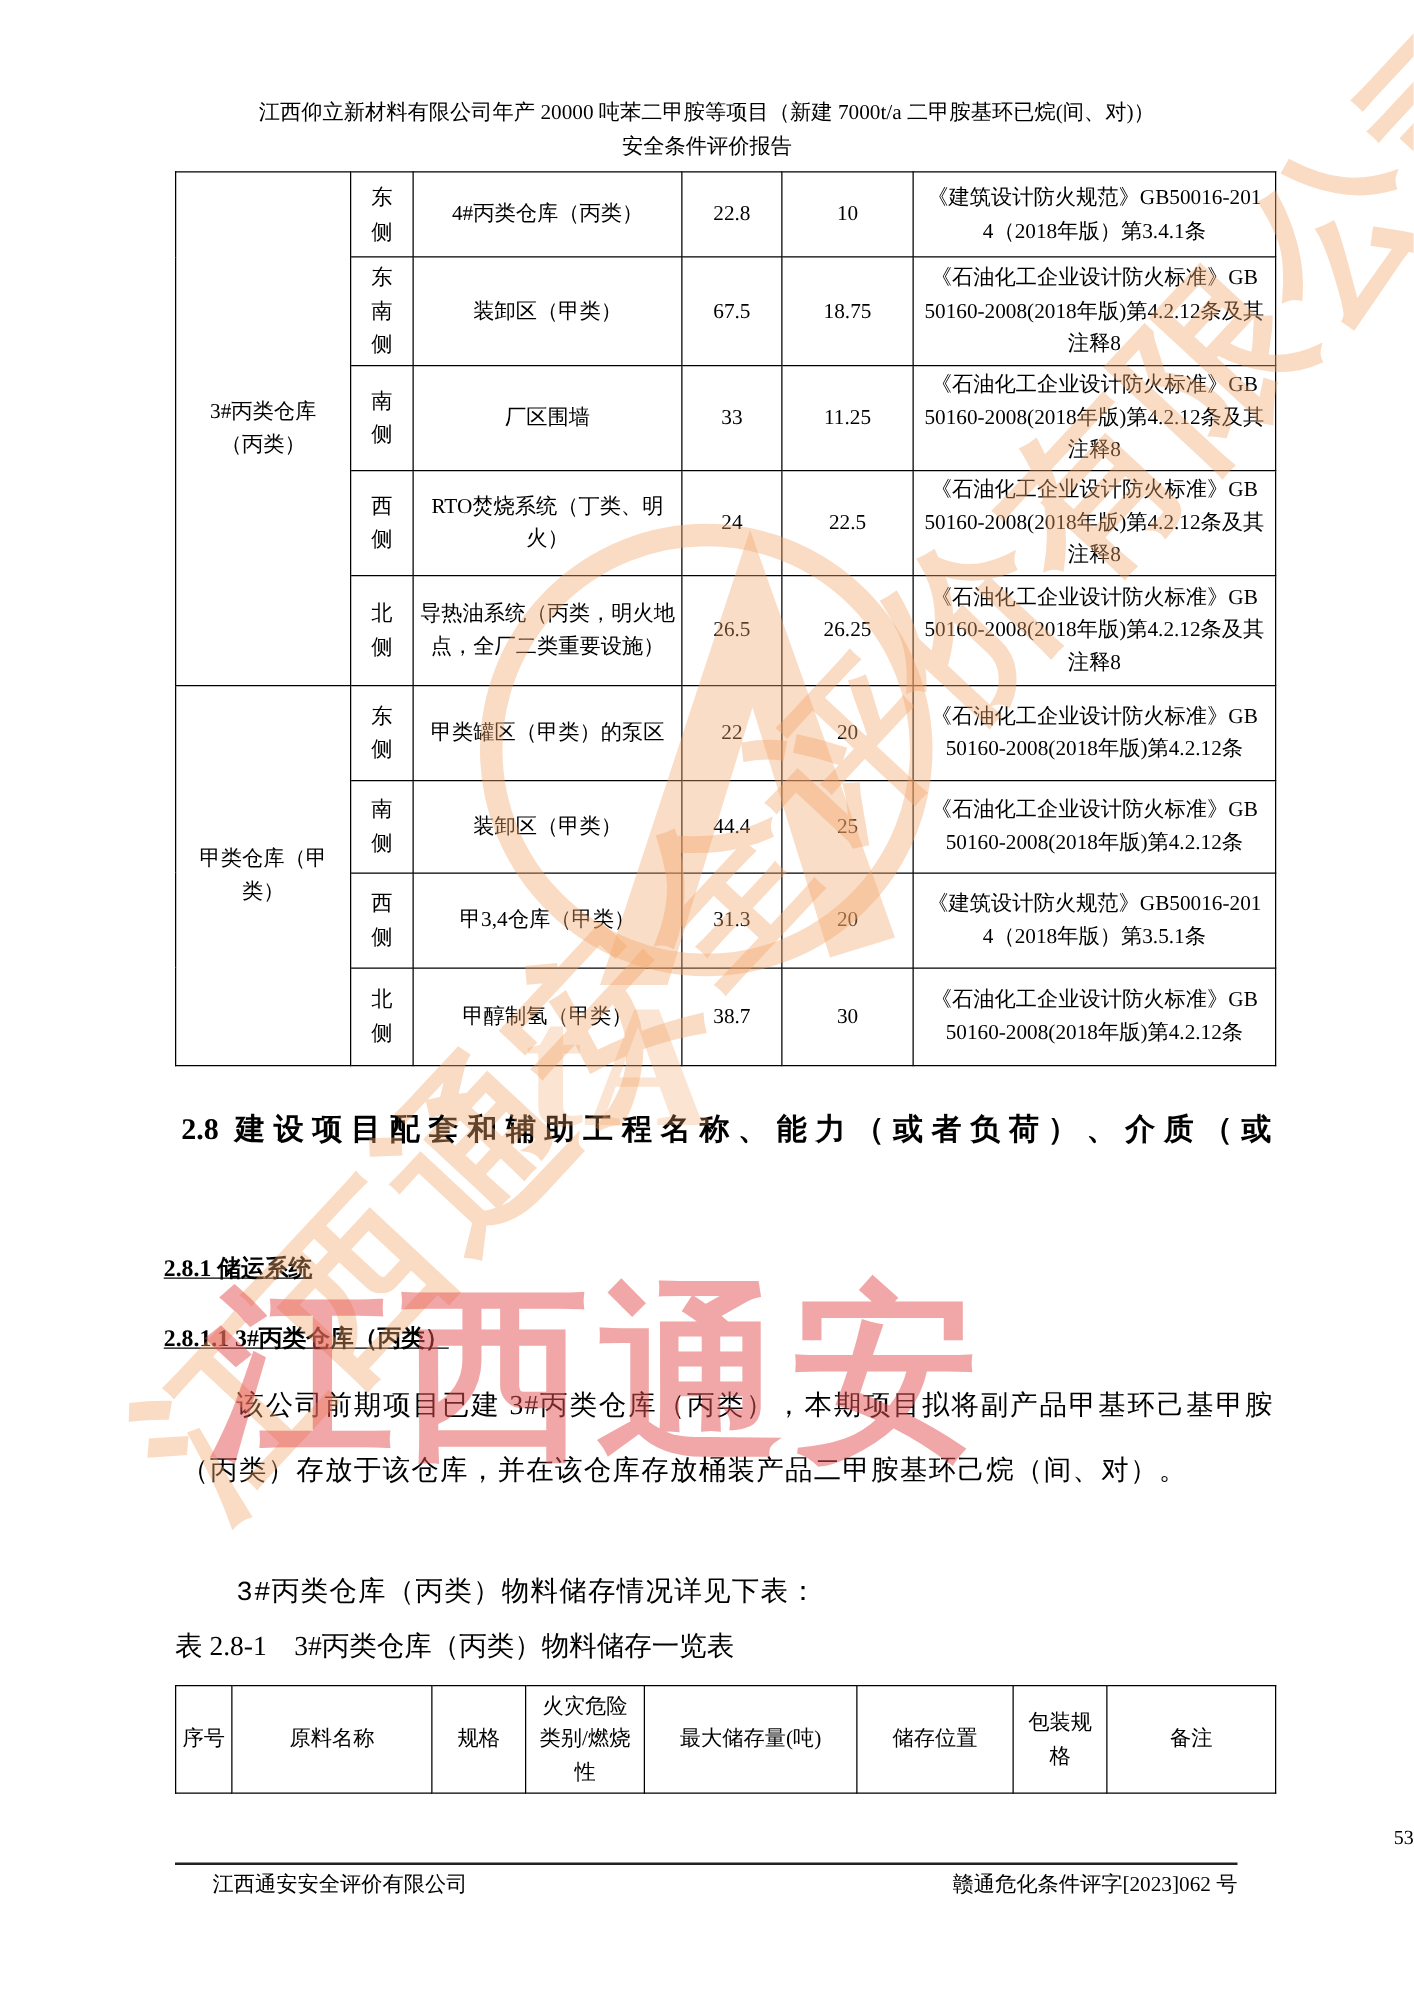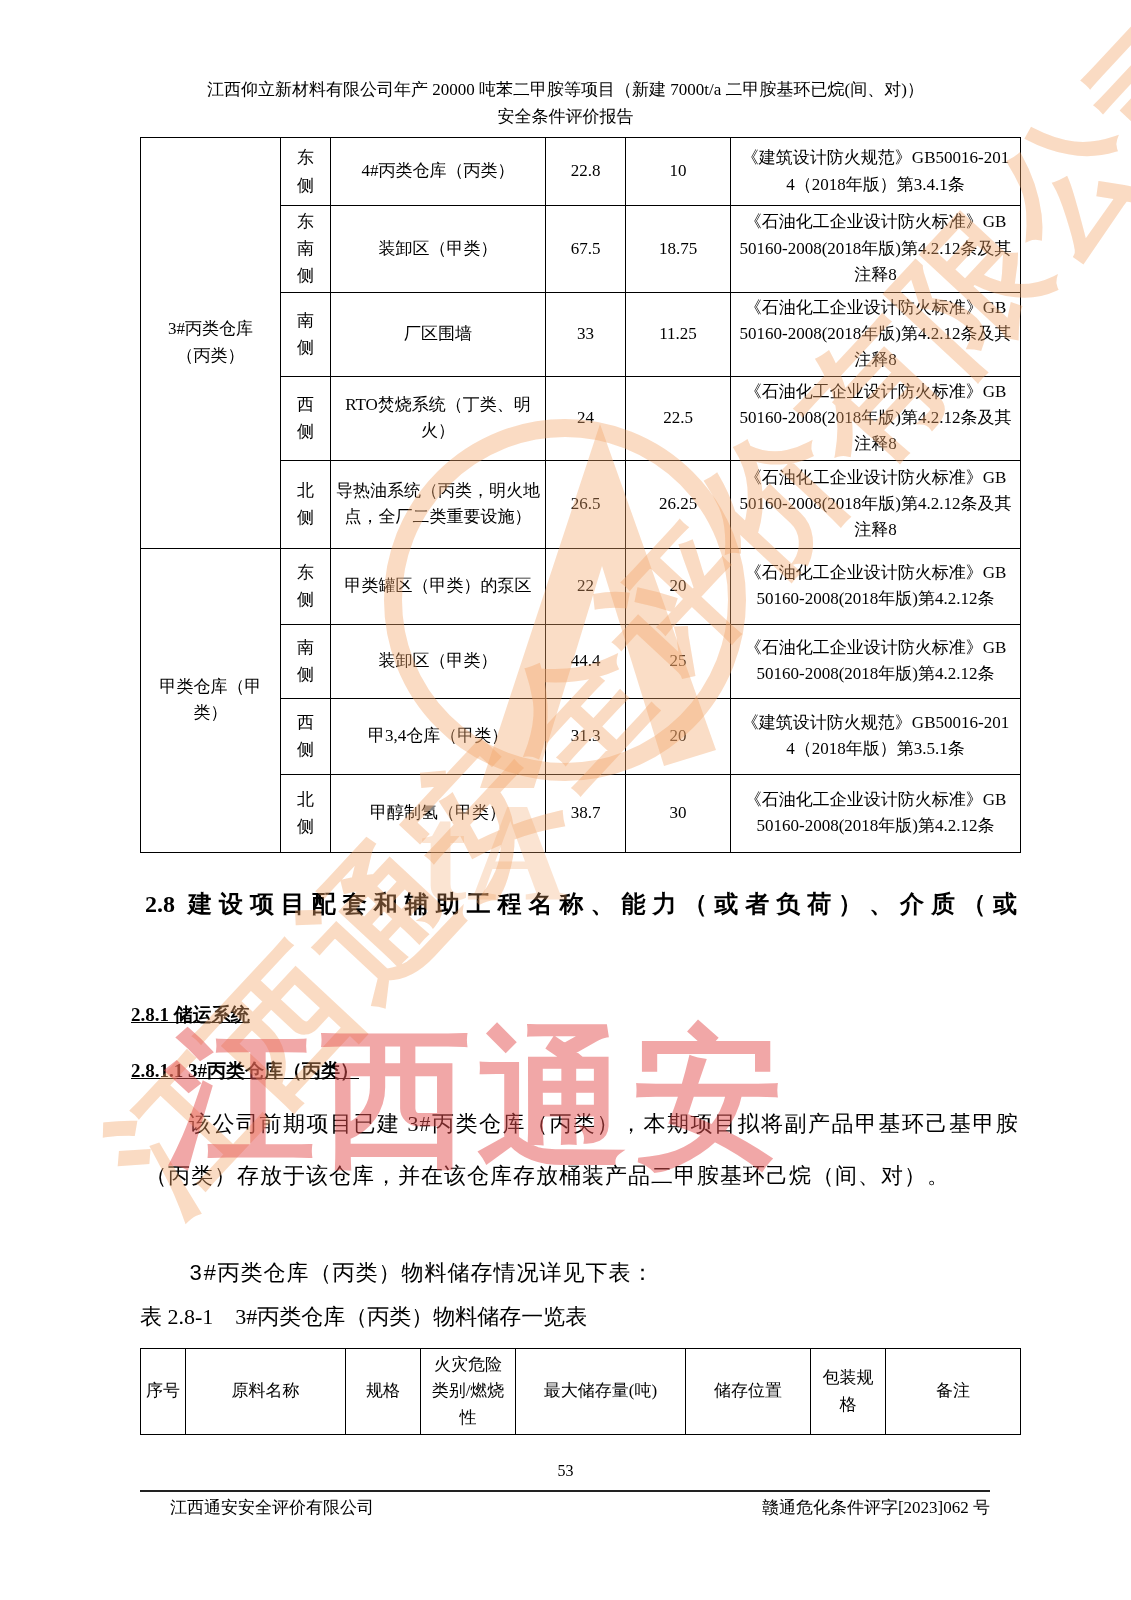--- a/index.html
+++ b/index.html
@@ -21,21 +21,21 @@
 
   
   .h-big { position:absolute; left:145px; width:872px; font-size:24px; font-weight:bold; line-height:56px; }
   .jline { text-align:justify; text-align-last:justify; }
   .h-sub { position:absolute; left:131px; font-size:19px; font-weight:bold;text-decoration:underline; }
   .para { position:absolute; left:145px; width:874px; font-size:22px; line-height:52px; text-align:justify; text-indent:2em; letter-spacing:1px; }
   .para-ind { position:absolute; left:145px; width:874px; font-size:22px; text-indent:2em; letter-spacing:1px;font-family:Liberation Mono, monospace; }
   .caption { position:absolute; left:140px; width:880px; text-align:left; font-size:22px; }
 
   
-  .page-num { position:absolute; top:1462px; left:0; width:100%; text-align:center; font-size:16px; }
+  .page-num { position:absolute; top:1462px; left:0; width:100%; text-align:right; font-size:16px; }
   .footer-rule { position:absolute; top:1490px; left:140px; width:850px; border-top:2px solid #222; }
   .footer-row { position:absolute; top:1496px; left:140px; width:850px; font-size:17px; }
   .footer-left { position:absolute; left:30px; top:0; }
   .footer-right { position:absolute; right:0; top:0; }
 
   
   .wm { position:absolute; pointer-events:none; }
   .wm-diag { left:70px; top:1120px; transform:rotate(-47deg); transform-origin:0 0; font-size:140px; font-weight:bold; white-space:nowrap; letter-spacing:4px; color:rgba(243,166,106,0.40); z-index:6; }
   .wm-red { left:165px; top:1000px; font-size:150px; font-weight:bold; white-space:nowrap; letter-spacing:6px; color:rgba(228,80,80,0.50); z-index:6; }
   .wm-logo { left:0; top:0; z-index:5; }

